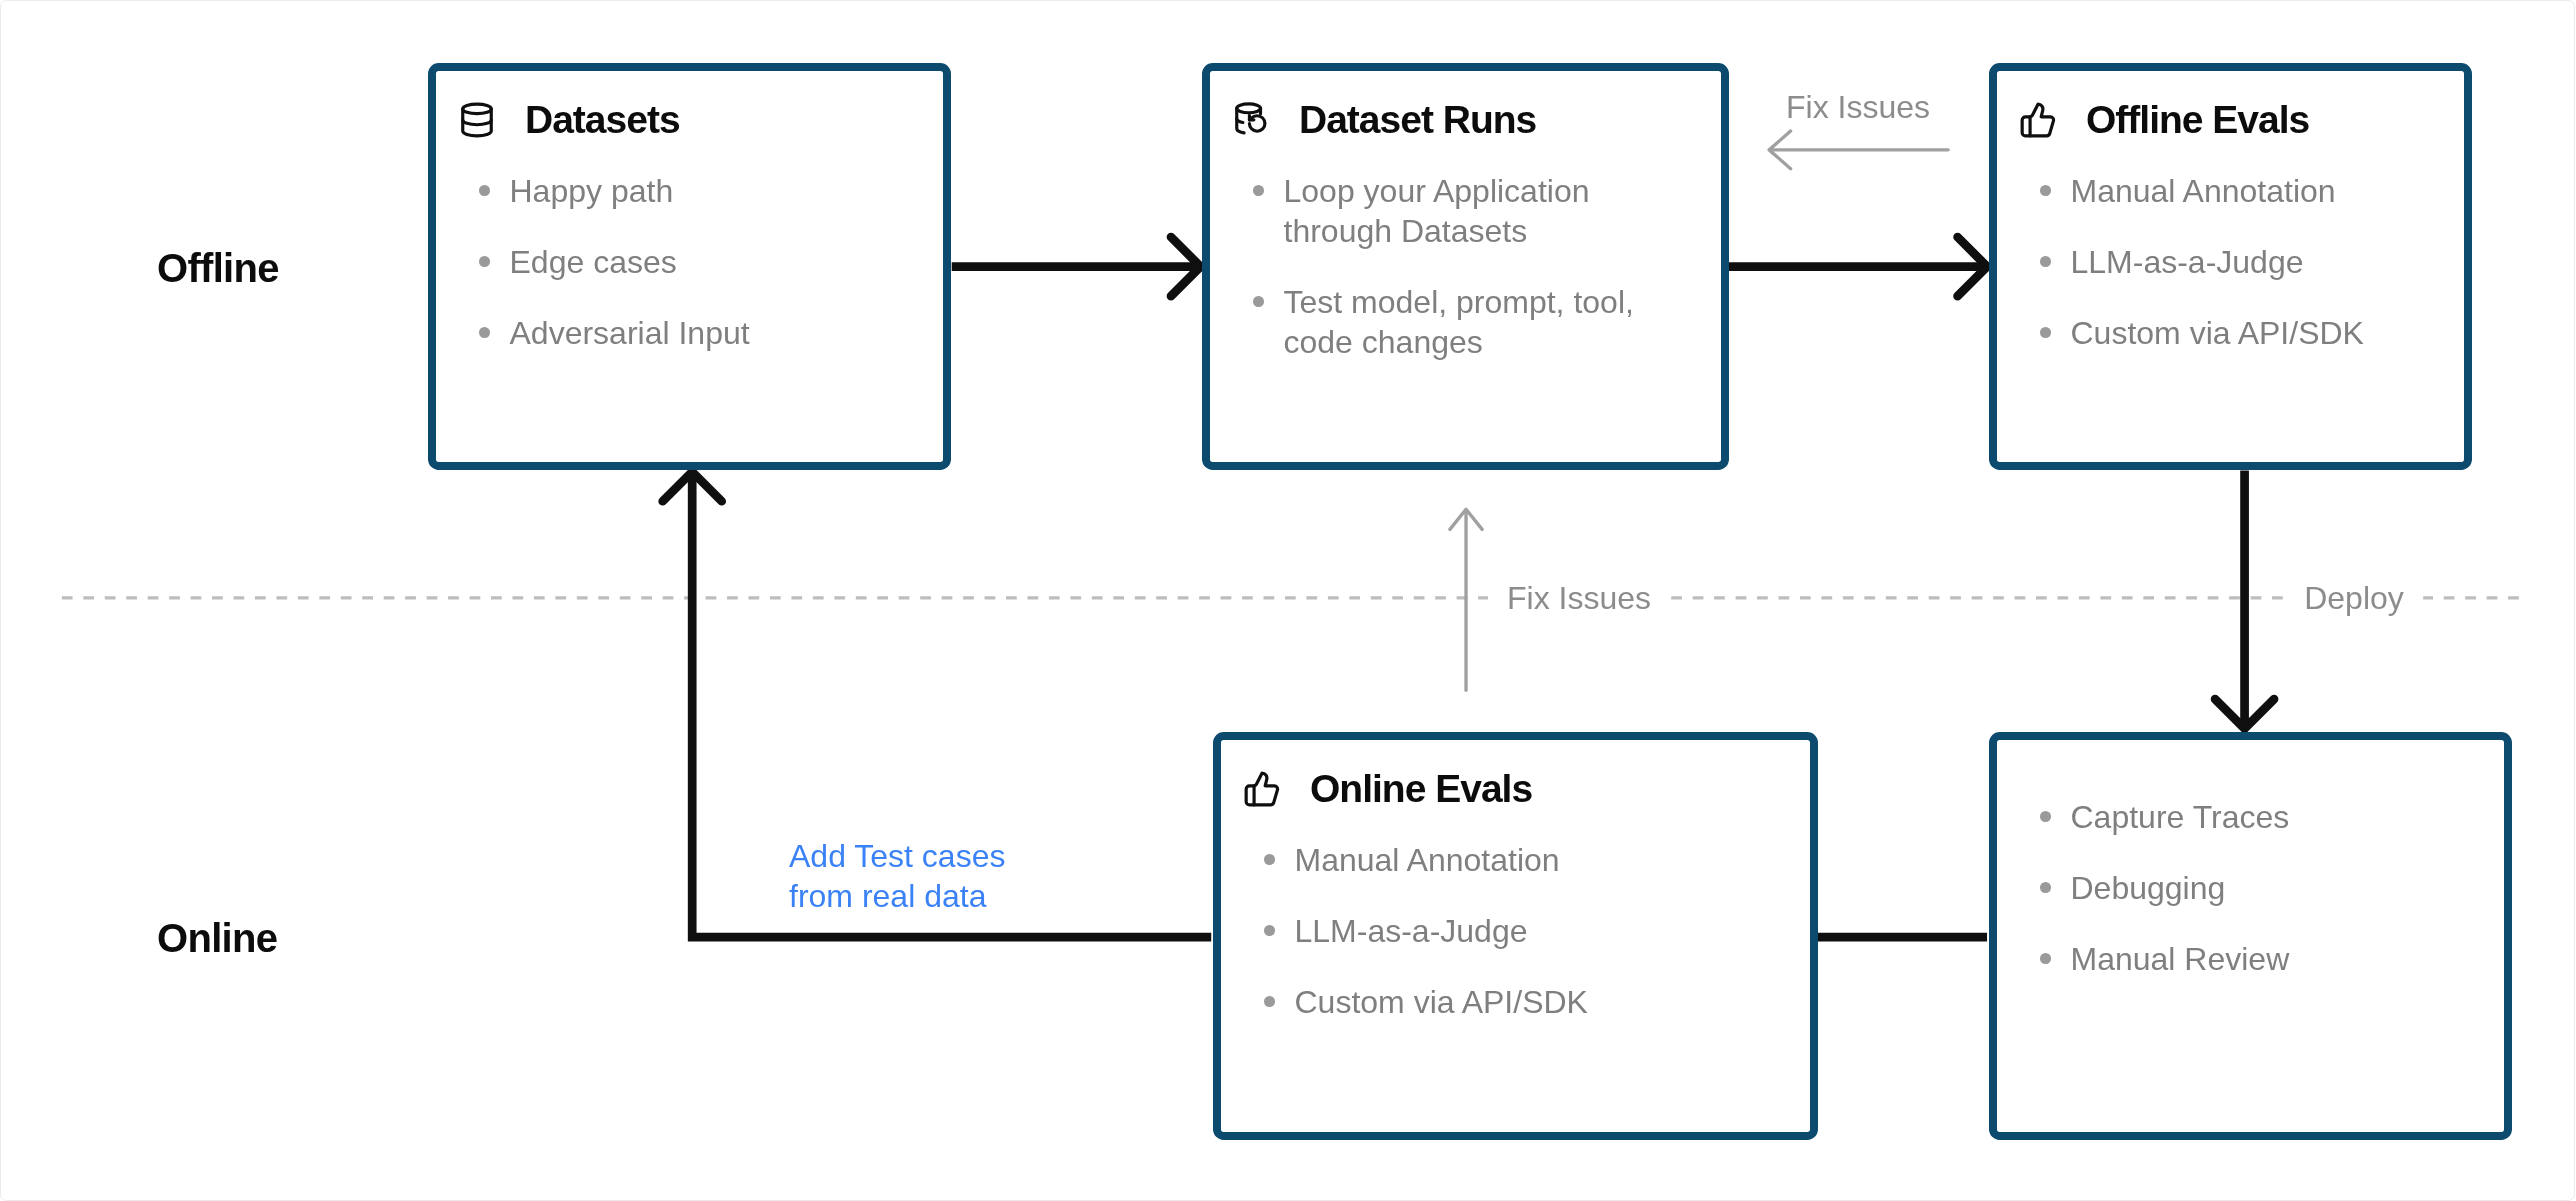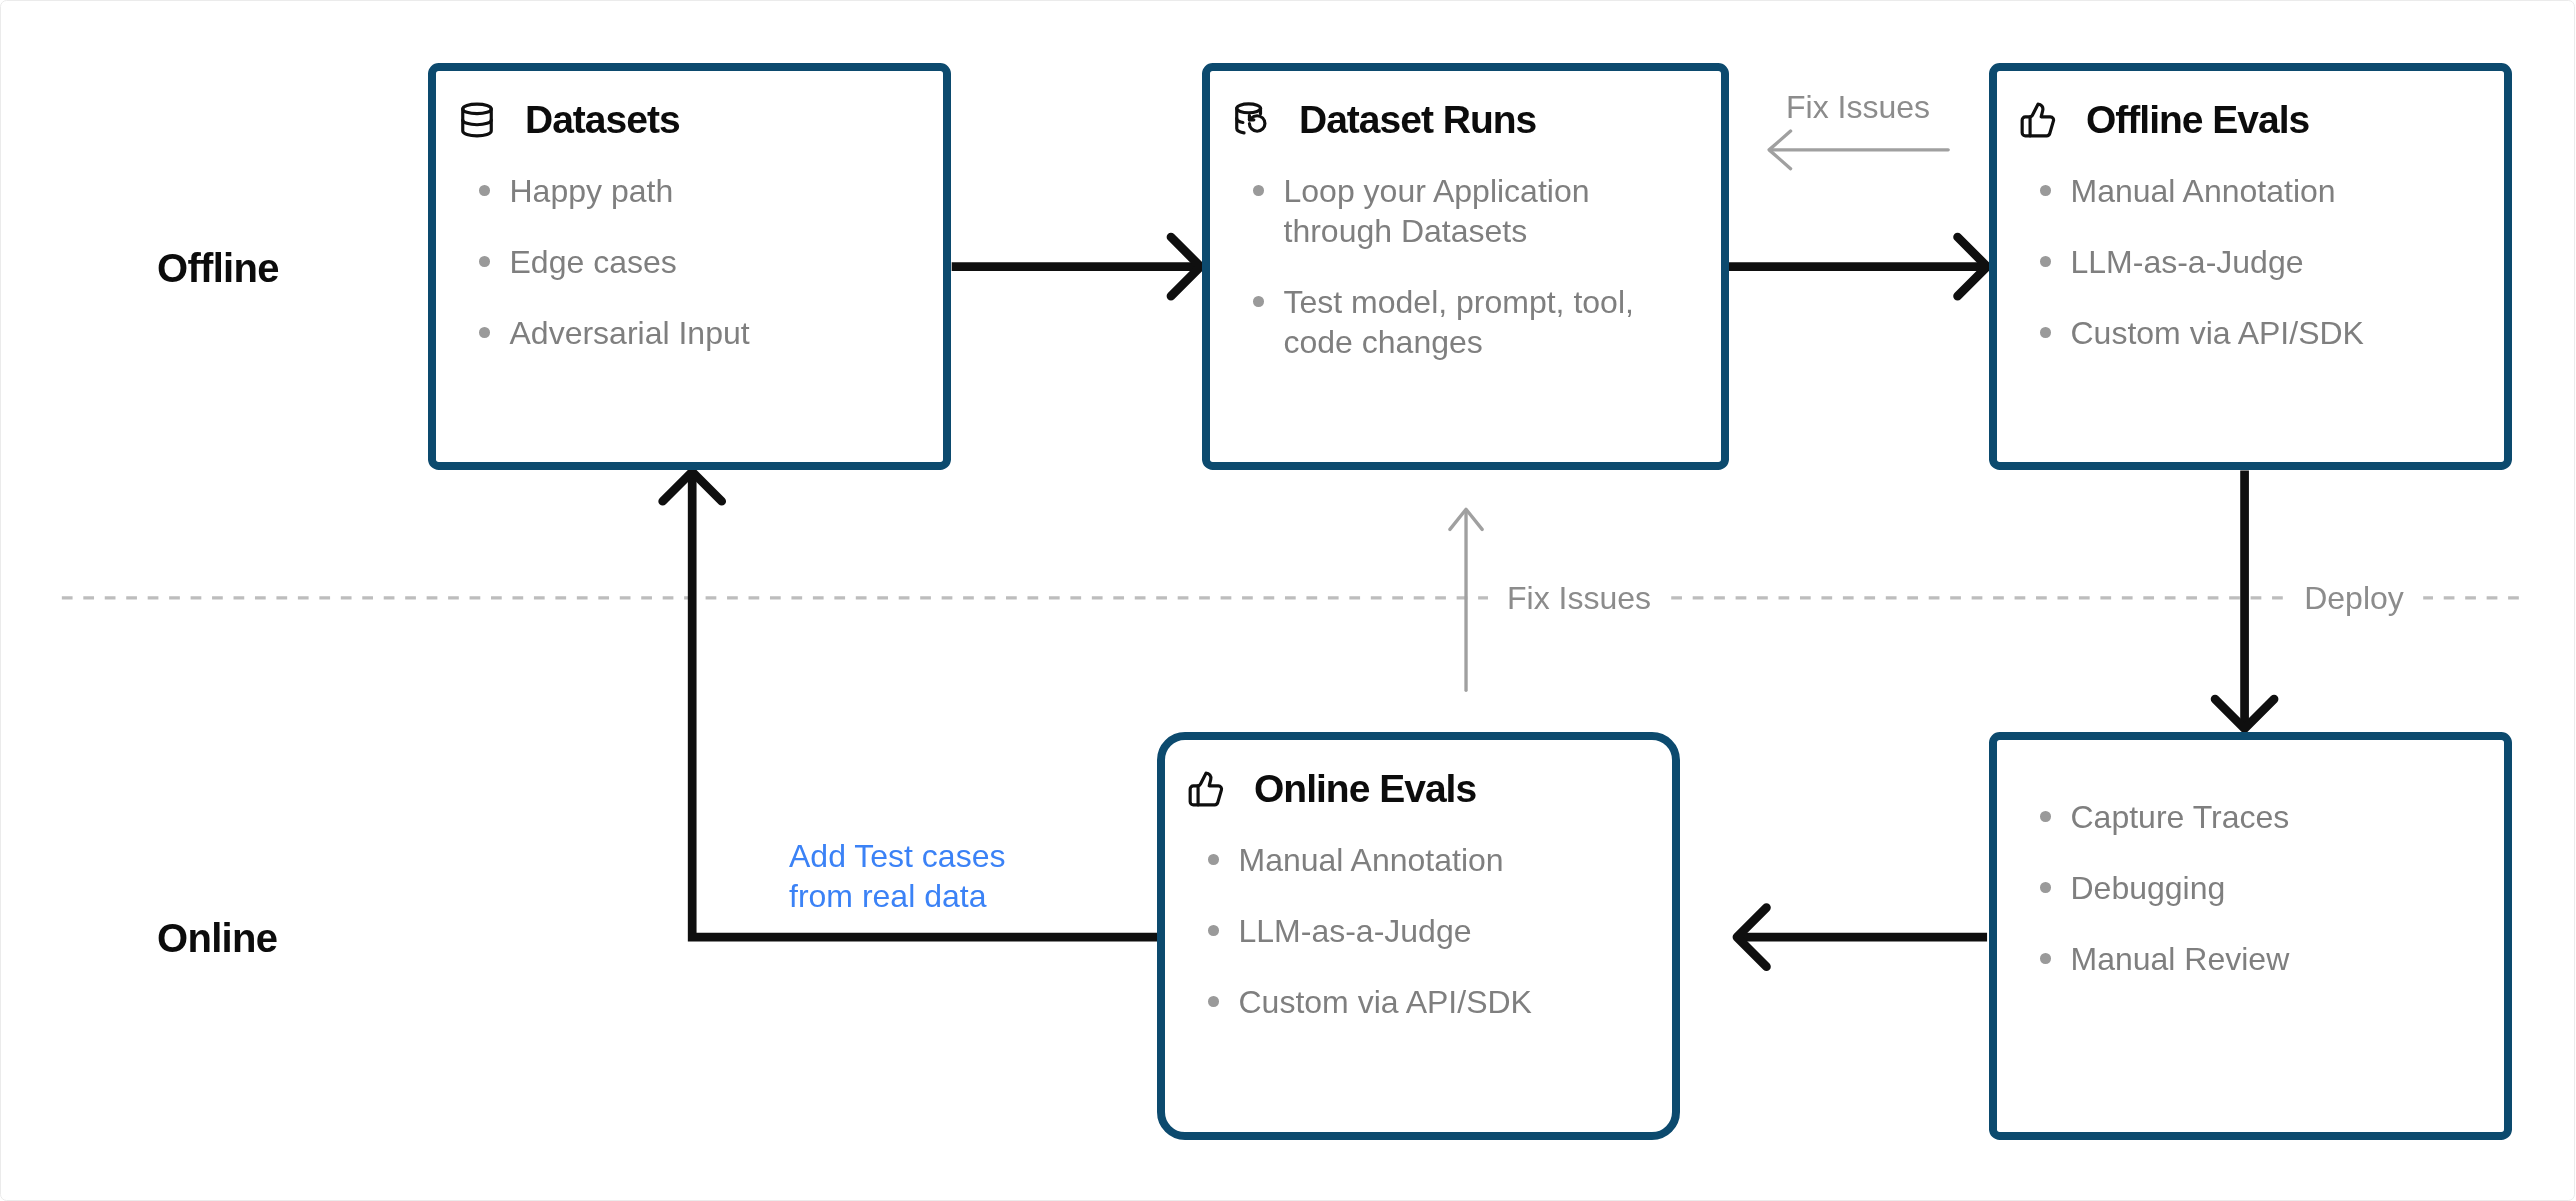--- a/index.html
+++ b/index.html
@@ -8,22 +8,22 @@
     border:1.3px solid #ebebeb;border-radius:6.7px;overflow:hidden;
     font-family:"Liberation Sans", sans-serif;
   }
   .arrow-layer{position:absolute;left:0;top:0;width:2576px;height:1201px;pointer-events:none;}
   .card{
     position:absolute;box-sizing:border-box;background:#ffffff;
     border:8px solid #0c4a6e;border-radius:10.7px;padding:27px 21.5px;
   }
   .card-datasets{left:427px;top:62px;width:523px;height:407px;}
   .card-dataset-runs{left:1201px;top:62px;width:527px;height:407px;}
-  .card-offline-evals{left:1988px;top:62px;width:523px;height:407px;}
-  .card-online-evals{left:1156px;top:731px;width:523px;height:408px;border-radius:28px;}
+  .card-offline-evals{left:1988px;top:62px;width:483px;height:407px;}
+  .card-online-evals{left:1212px;top:731px;width:605px;height:408px;}
   .card-observability{left:1988px;top:731px;width:523px;height:408px;}
   .card-header{display:flex;align-items:center;gap:29.5px;height:43px;}
   .card-icon{width:38px;height:38px;flex:0 0 auto;color:#0f0f0f;}
   .card-icon svg{width:100%;height:100%;display:block;}
   .card-title{
     font-size:39px;font-weight:700;color:#0c0c0c;letter-spacing:-1px;
     white-space:nowrap;line-height:43px;
   }
   .card ul{list-style:none;margin:29.5px 0 0 0;padding:0;}
   .card li{

